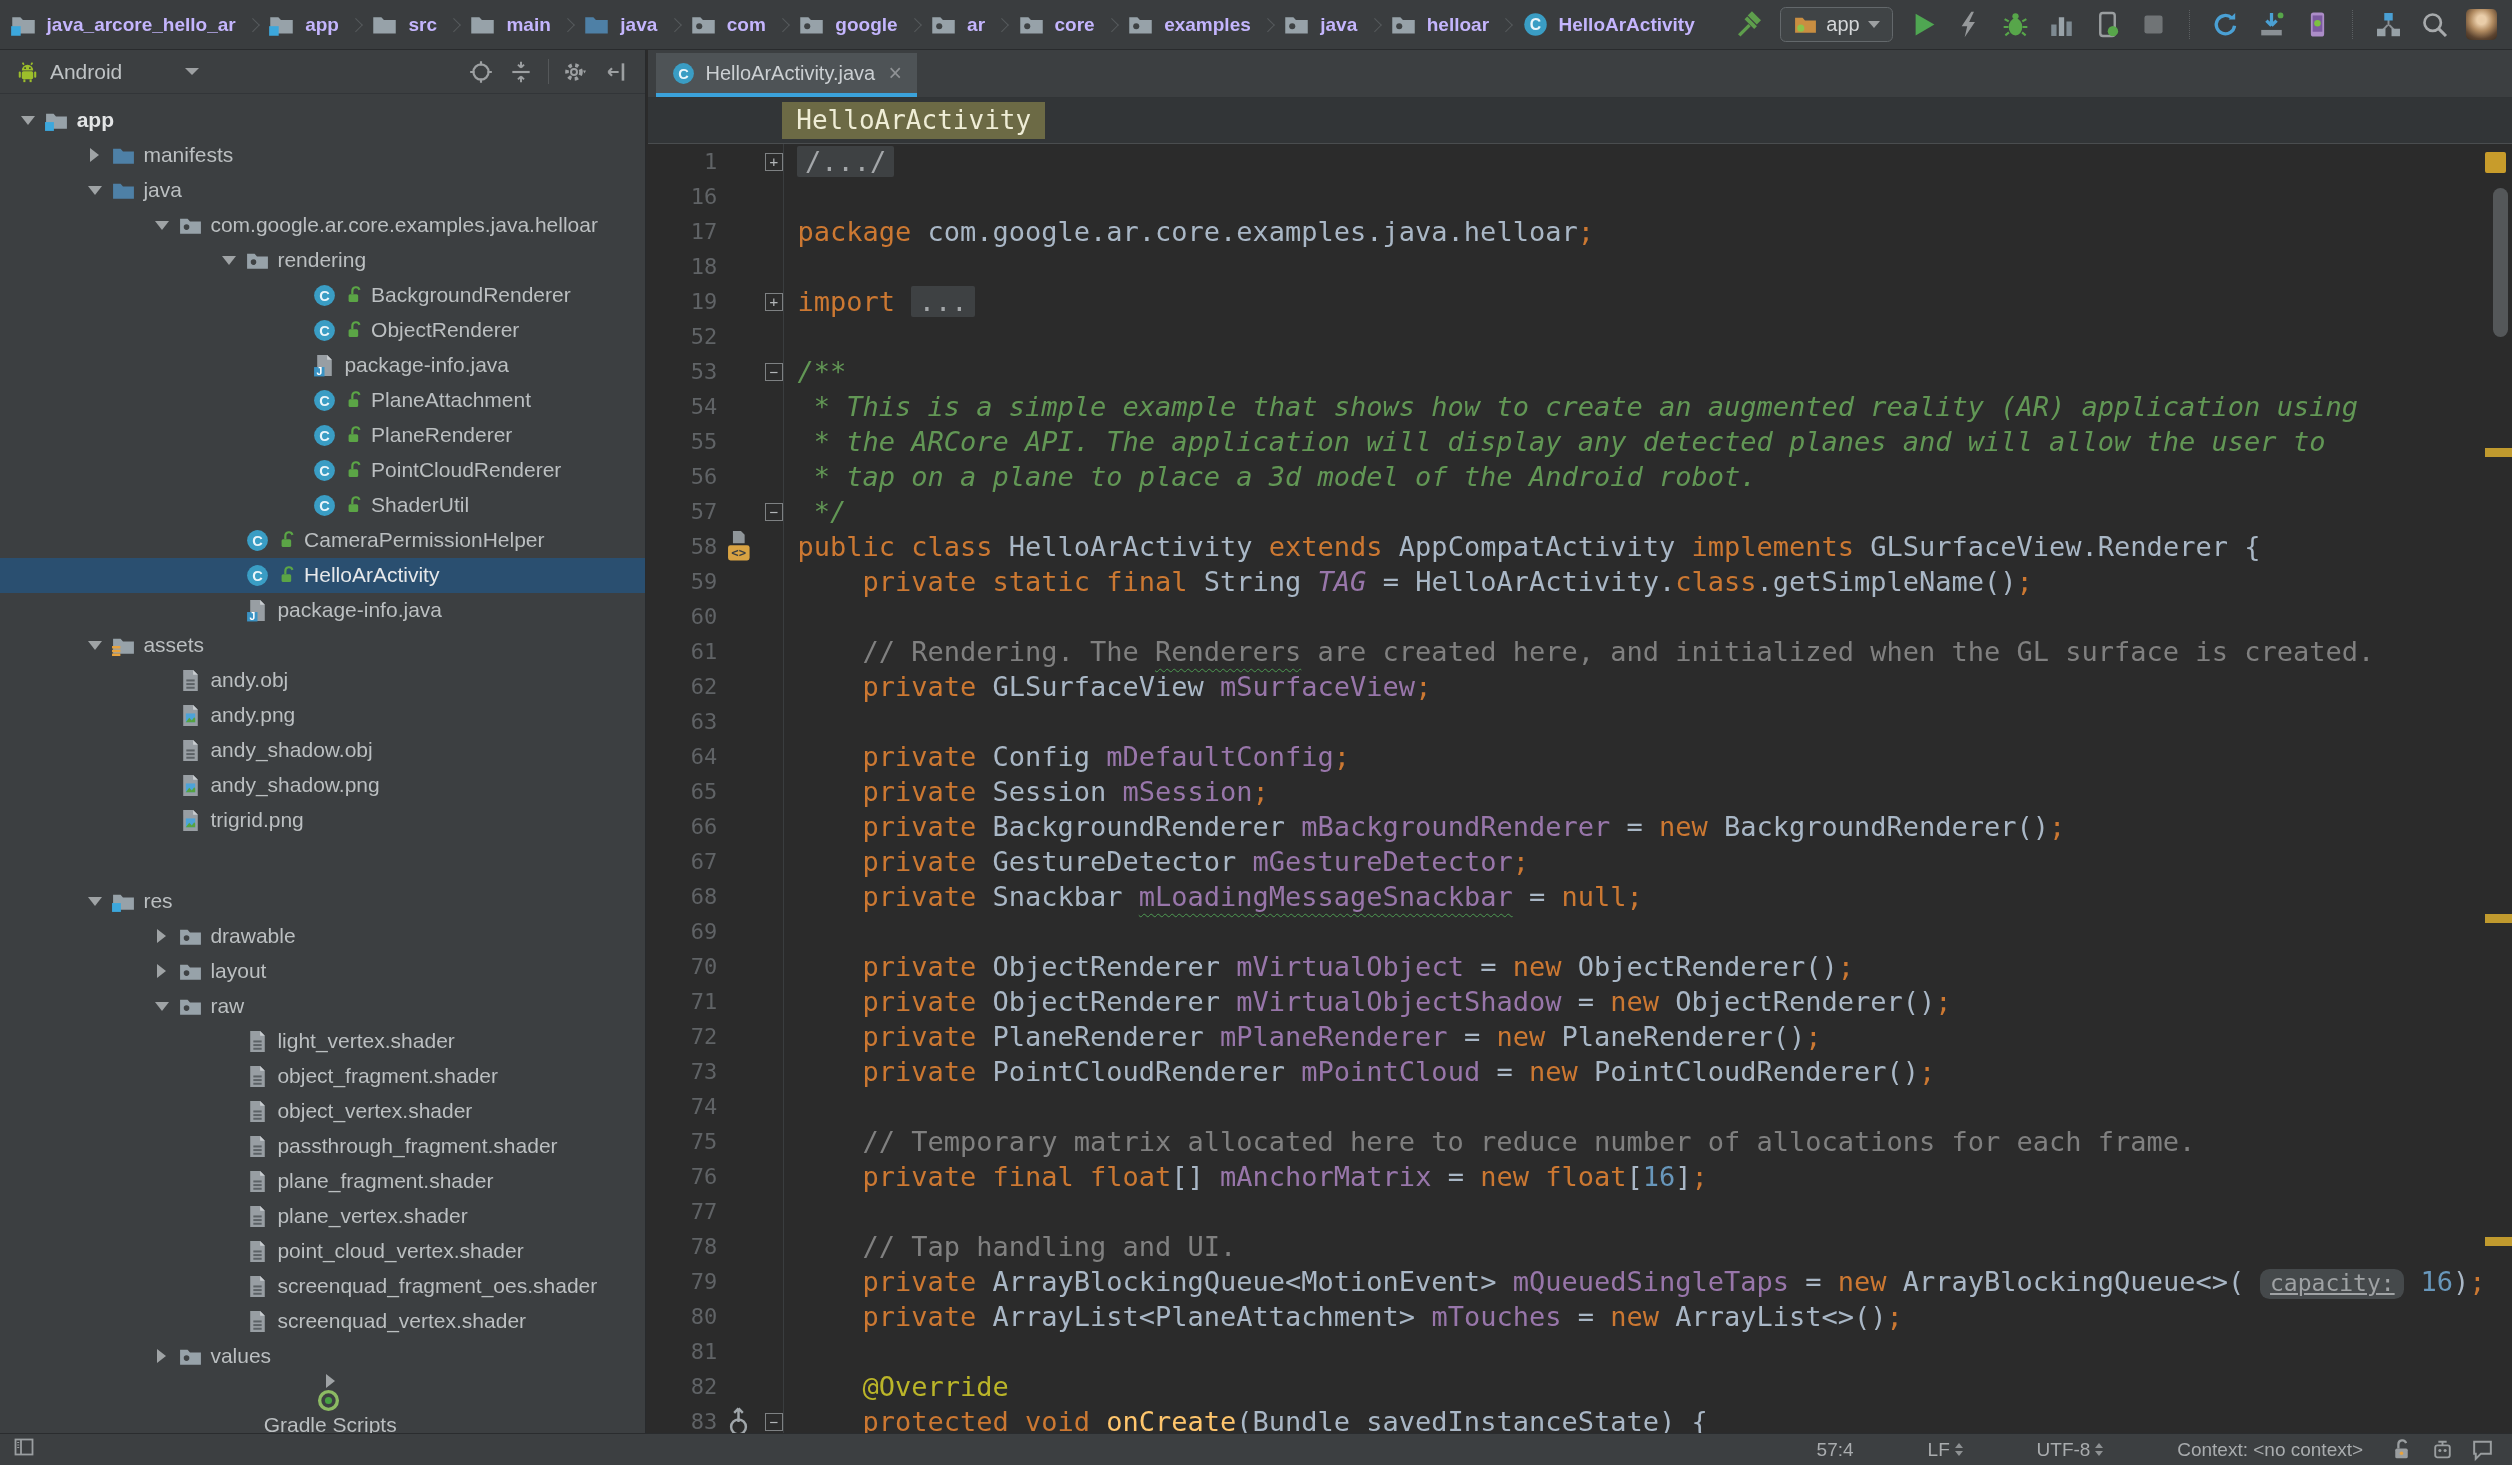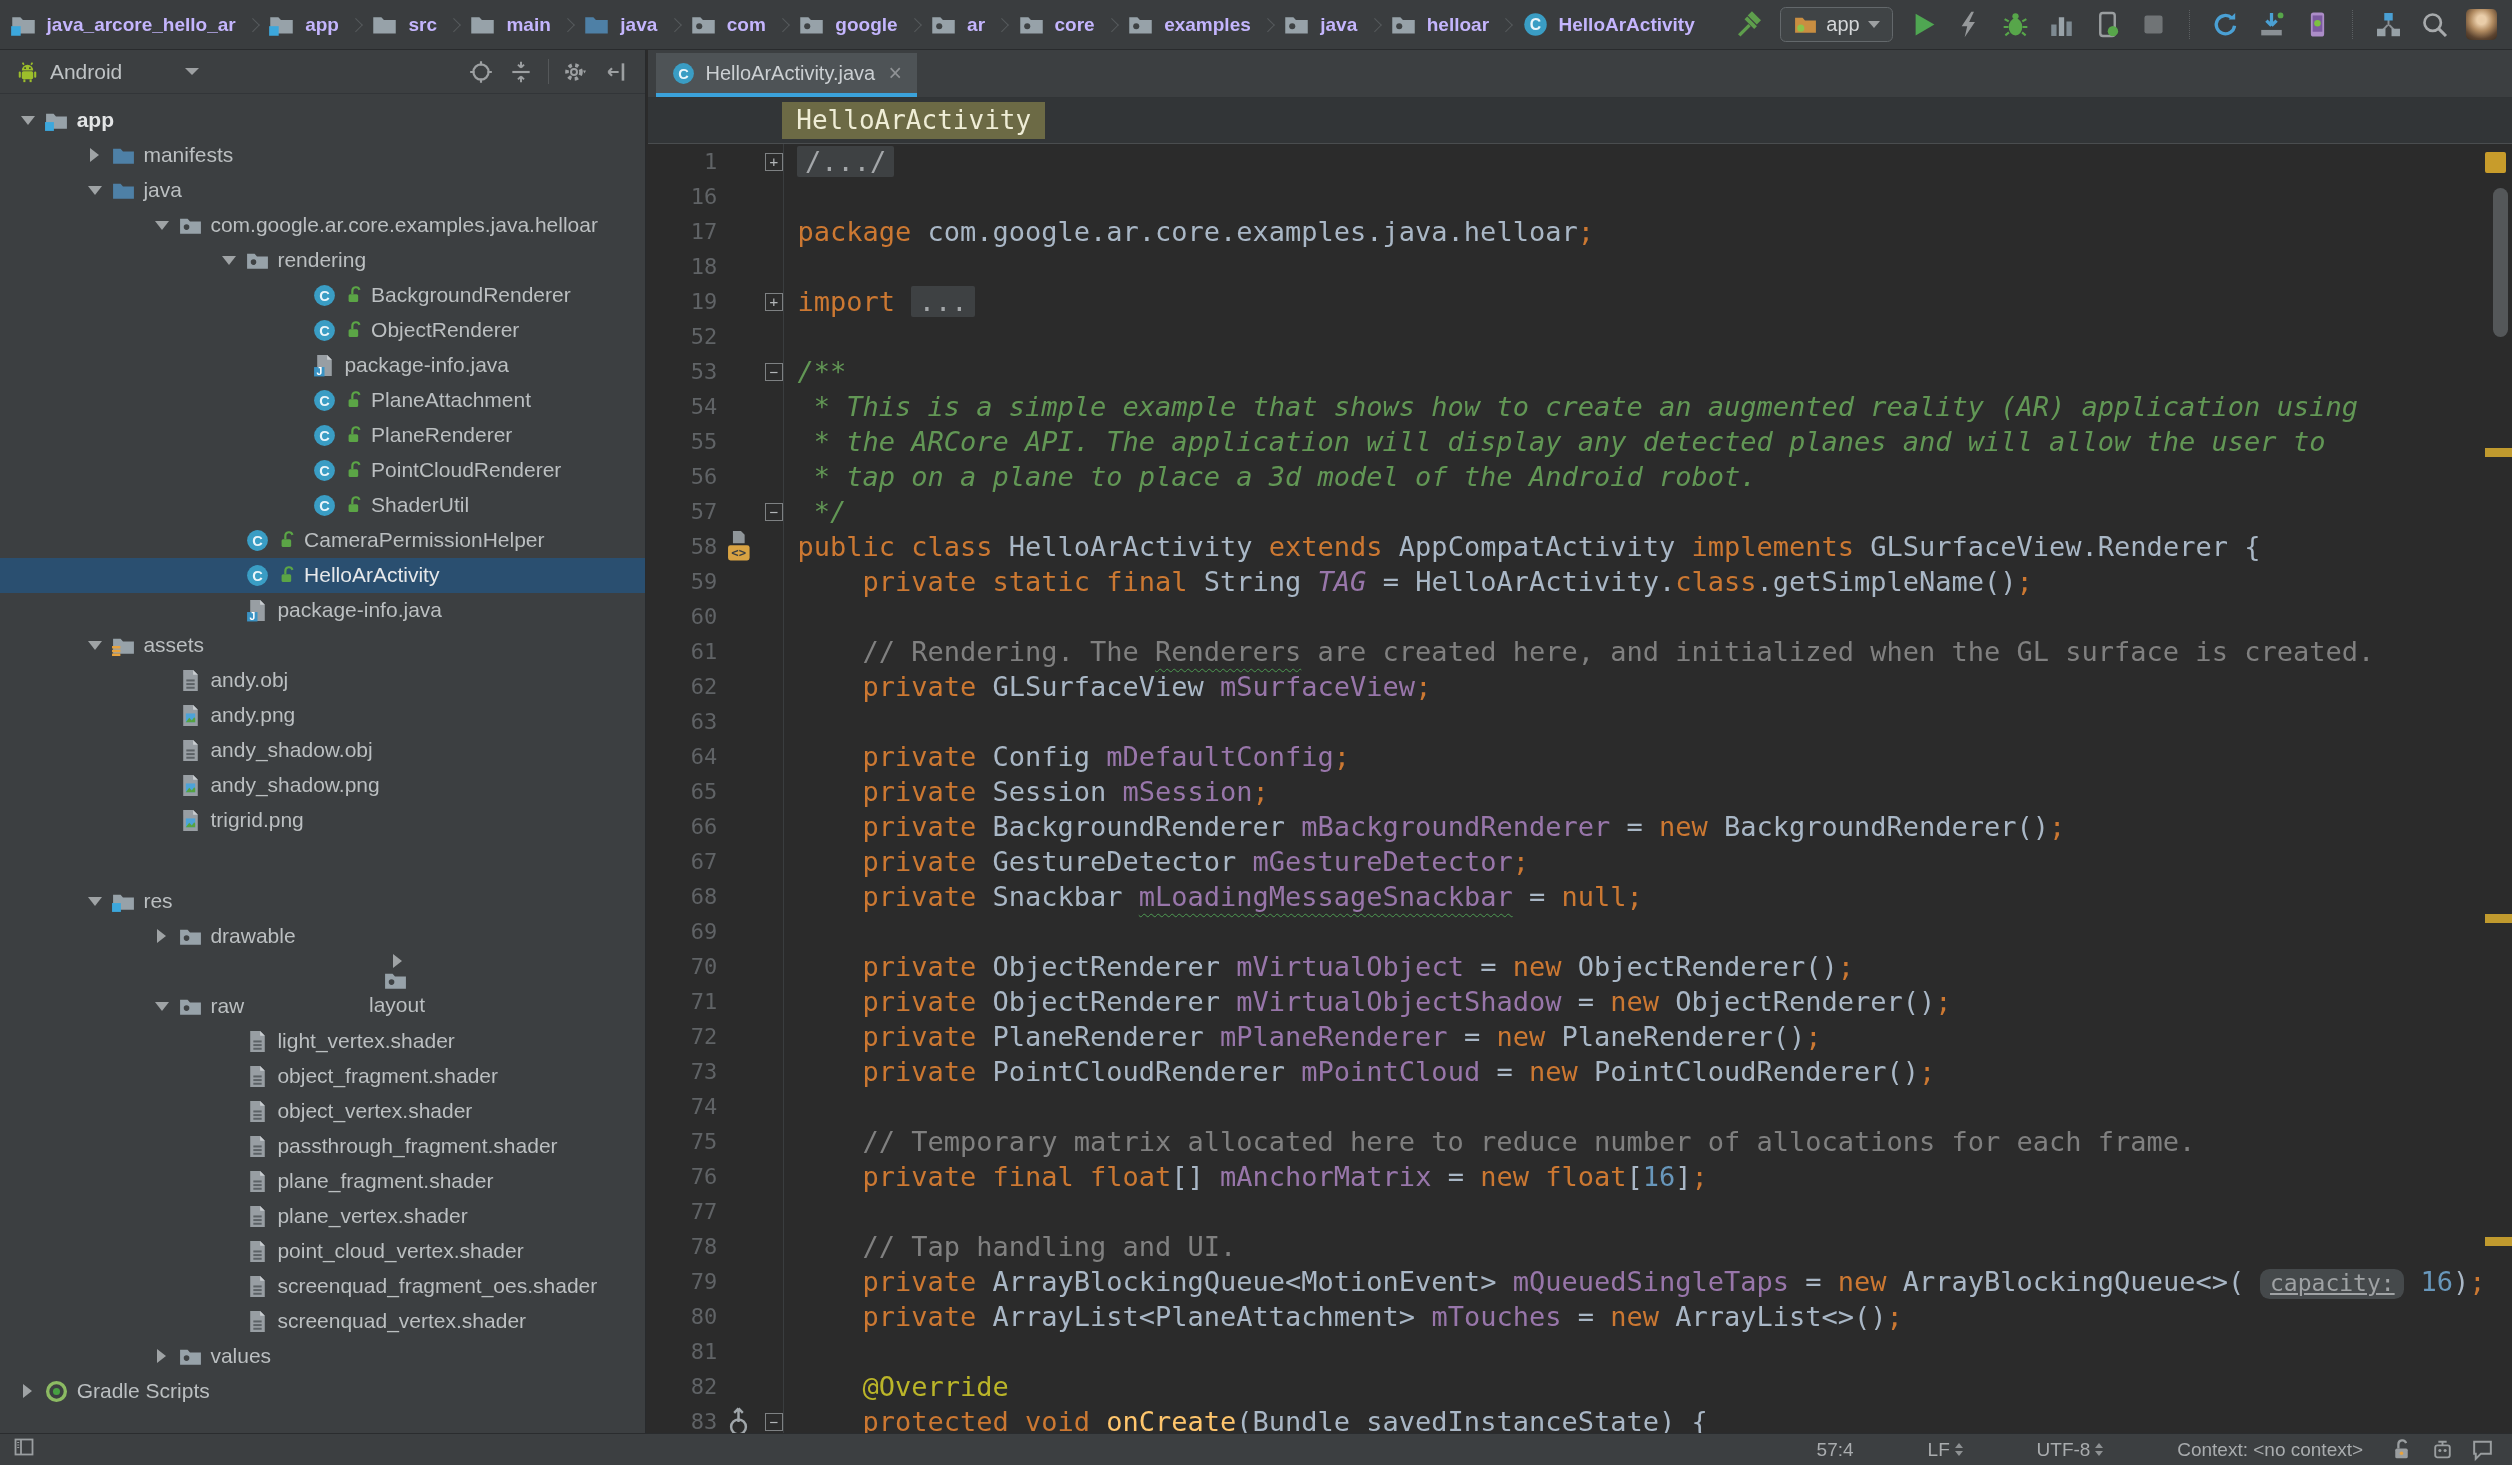--- a/index.html
+++ b/index.html
@@ -596,21 +596,21 @@
         <div class="trow" style="padding-left: 149px;">
           <span class="tarrow">
             <i class="tri-closed"></i>
           </span>
           <span class="ticon"><svg viewBox="0 0 24 24">
               <path d="M2 5.5h7.2l2.3 2.6H22v11.9H2z" fill="#97A2A9"></path>
               <circle cx="8.2" cy="13.5" r="2.7" fill="#3E4244"></circle>
             </svg></span>
           <span class="tlabel">drawable</span>
         </div>
-        <div class="trow" style="padding-left: 149px; flex-direction: column;">
+        <div class="trow" style="padding-left: 149px;">
           <span class="tarrow">
             <i class="tri-closed"></i>
           </span>
           <span class="ticon"><svg viewBox="0 0 24 24">
               <path d="M2 5.5h7.2l2.3 2.6H22v11.9H2z" fill="#97A2A9"></path>
               <circle cx="8.2" cy="13.5" r="2.7" fill="#3E4244"></circle>
             </svg></span>
           <span class="tlabel">layout</span>
         </div>
         <div class="trow" style="padding-left: 149px;">
@@ -725,21 +725,21 @@
         <div class="trow" style="padding-left: 149px;">
           <span class="tarrow">
             <i class="tri-closed"></i>
           </span>
           <span class="ticon"><svg viewBox="0 0 24 24">
               <path d="M2 5.5h7.2l2.3 2.6H22v11.9H2z" fill="#97A2A9"></path>
               <circle cx="8.2" cy="13.5" r="2.7" fill="#3E4244"></circle>
             </svg></span>
           <span class="tlabel">values</span>
         </div>
-        <div class="trow" style="padding-left: 15.3px;">
+        <div class="trow" style="padding-left: 15.3px; flex-direction: column;">
           <span class="tarrow">
             <i class="tri-closed"></i>
           </span>
           <span class="ticon"><svg viewBox="0 0 24 24">
               <circle cx="12" cy="12" r="8.5" fill="none" stroke="#8CBA63" stroke-width="3.2"></circle>
               <circle cx="12" cy="12" r="3.4" fill="#47A042"></circle>
             </svg></span>
           <span class="tlabel">Gradle Scripts</span>
         </div>
       </div>

